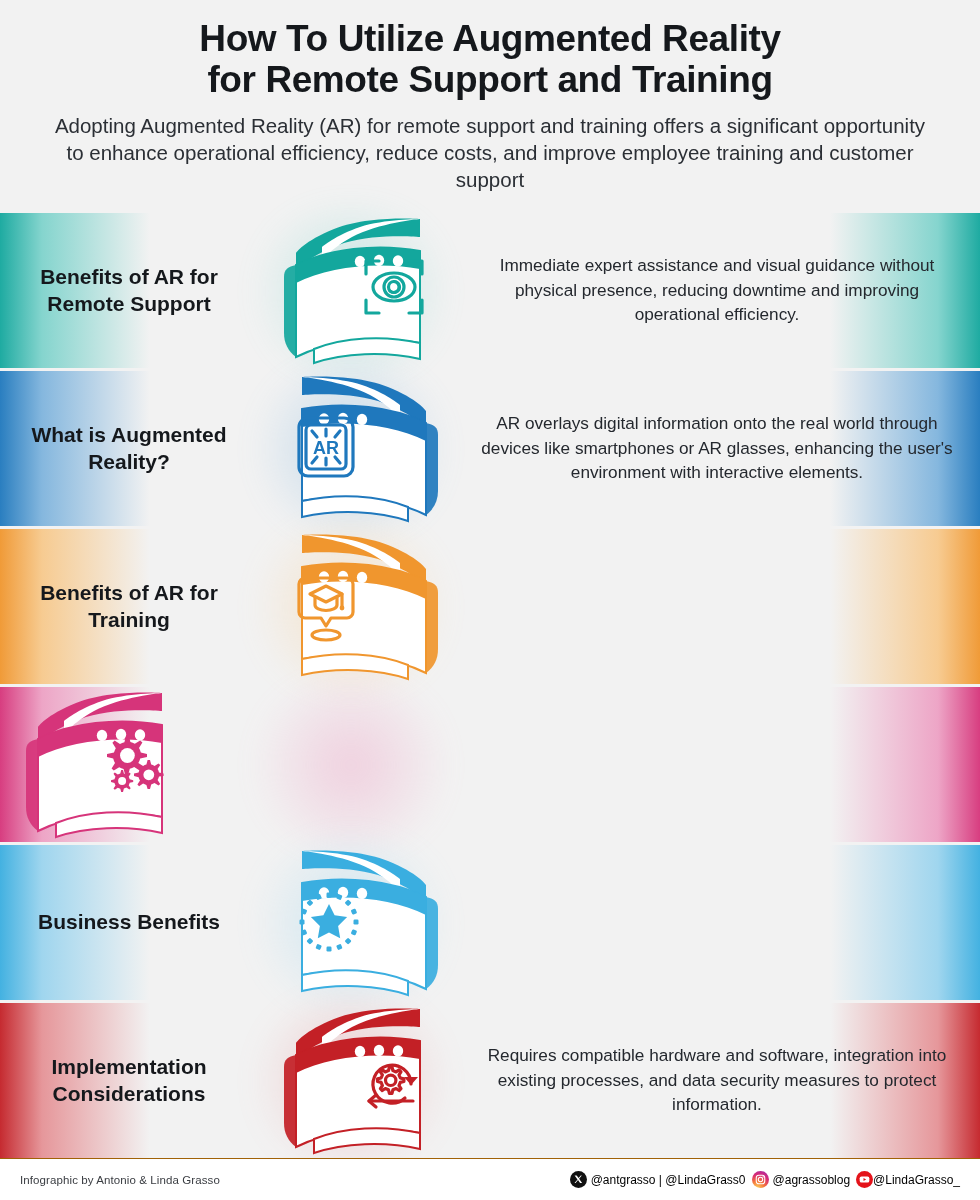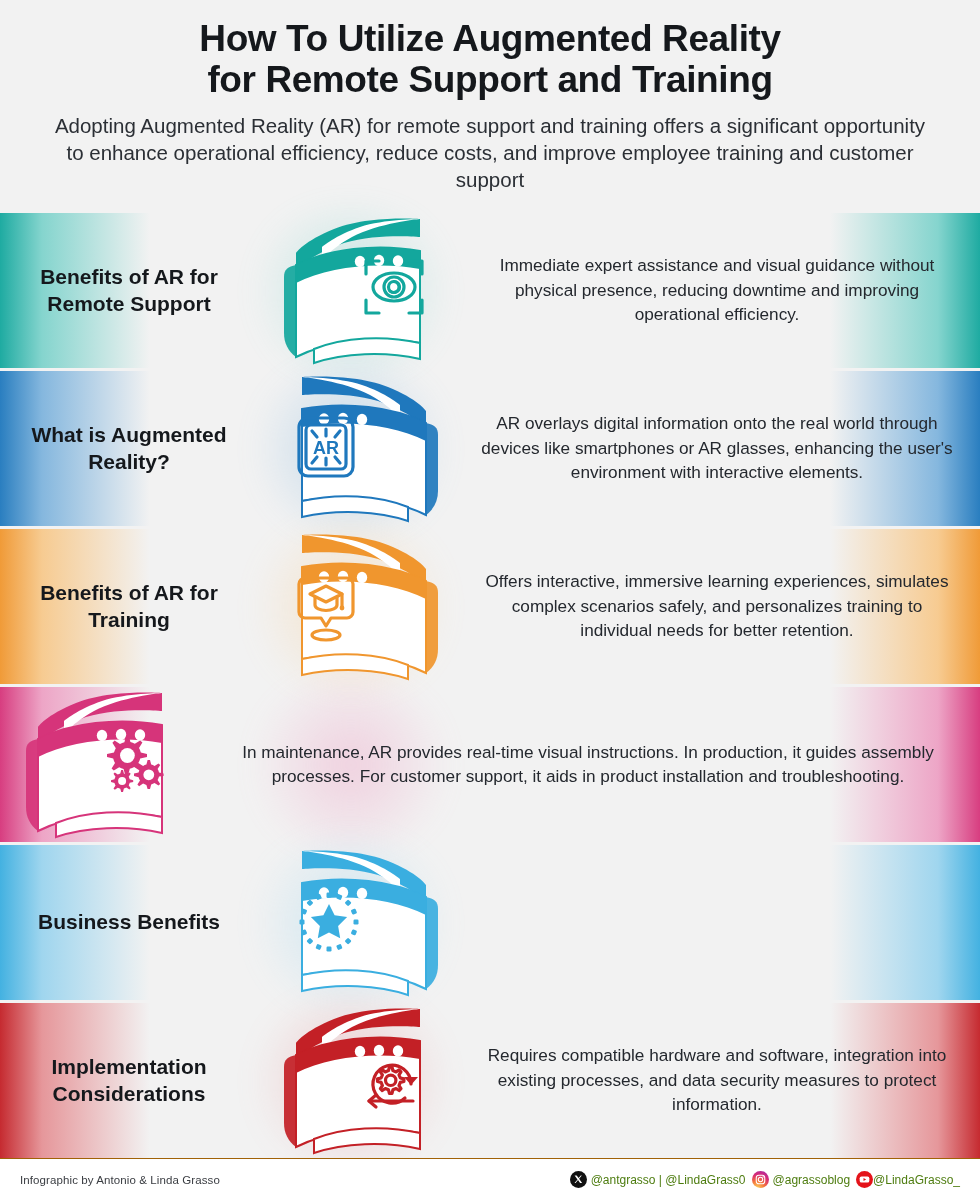--- a/index.html
+++ b/index.html
@@ -129,21 +129,21 @@
   .credit {
     font-size: 11.5px;
     color: #3a3d42;
     letter-spacing: .1px;
   }
   .social {
     display: flex;
     align-items: center;
     gap: 6px;
     font-size: 12px;
-    color: #4d7c0f;
+    color: #000000;
   }
   .social .handle { white-space: nowrap; }
   .sicon { width: 17px; height: 17px; flex: 0 0 17px; display: block; }
 </style>
 </head>
 <body>
 
 <div class="page">
 
   <div class="header">
@@ -249,21 +249,20 @@
                   <path d="M29 12 L45 20 L29 28 L13 20 Z" fill="none" stroke="#f0962e" stroke-width="3.2" stroke-linecap="round" stroke-linejoin="round"></path>
                   <path d="M18 23 V31 a11 5.5 0 0 0 22 0 V23" fill="none" stroke="#f0962e" stroke-width="3.2" stroke-linecap="round" stroke-linejoin="round"></path>
                   <path d="M45 20 V32" fill="none" stroke="#f0962e" stroke-width="3.2" stroke-linecap="round" stroke-linejoin="round"></path>
                   <circle cx="45" cy="34" r="2.4" fill="#f0962e"></circle>
                   <ellipse cx="29" cy="61" rx="14" ry="5" fill="none" stroke="#f0962e" stroke-width="3.2" stroke-linecap="round" stroke-linejoin="round"></ellipse>
                 </svg>
               </g>
             </g>
           </svg>
         </div>
-        <div class="col-text">Offers interactive, immersive learning experiences, simulates complex scenarios safely, and personalizes training to individual needs for better retention.</div>
       </div>
       <div class="row">
         <div class="edge left" style="background: linear-gradient(to right, rgb(214, 52, 122) 0%, rgb(237, 161, 196) 28%, rgba(242, 242, 242, 0) 100%); opacity: 0.95;"></div>
         <div class="edge right" style="background: linear-gradient(to left, rgb(214, 52, 122) 0%, rgb(237, 161, 196) 28%, rgba(242, 242, 242, 0) 100%); opacity: 0.95;"></div>
         <div class="glow" style="background: radial-gradient(circle, rgb(237, 161, 196) 0%, rgba(242, 242, 242, 0) 70%);"></div>
         <div class="col-icon">
           <svg width="206" height="155" viewBox="0 0 206 155">
             <g transform="translate(206,0) scale(-1,1)">
               <path d="M44 6 C44 6 96 2 130 16 C160 28 168 40 168 40 L168 56 C168 56 150 40 120 30 C88 20 44 24 44 24 Z" fill="#d6347a"></path>
               <path d="M44 6 C44 6 86 10 112 24 C134 36 142 48 142 48 L142 34 C142 34 128 22 104 14 C80 6 44 6 44 6 Z" fill="#ffffff"></path>
@@ -284,21 +283,20 @@
                     <path d="M17 28 l2.4 0 1.2 4.6 a12 12 0 0 1 3.3 1.4 l4-2.6 1.7 1.7 -2.6 4 a12 12 0 0 1 1.4 3.3 L33 41.6 l0 2.4 -4.6 1.2 a12 12 0 0 1-1.4 3.3 l2.6 4 -1.7 1.7 -4-2.6 a12 12 0 0 1-3.3 1.4 L19.4 57 l-2.4 0 -1.2-4.6 a12 12 0 0 1-3.3-1.4 l-4 2.6 -1.7-1.7 2.6-4 a12 12 0 0 1-1.4-3.3 L3.4 44 l0-2.4 4.6-1.2 a12 12 0 0 1 1.4-3.3 l-2.6-4 1.7-1.7 4 2.6 a12 12 0 0 1 3.3-1.4 Z"></path>
                     <circle cx="18.2" cy="42.8" r="5.4" fill="#ffffff"></circle>
                     <path d="M44 38 l1.8 0 .9 3.5 a9 9 0 0 1 2.5 1 l3-2 1.3 1.3 -2 3 a9 9 0 0 1 1 2.5 L56 48.2 l0 1.8 -3.5 .9 a9 9 0 0 1-1 2.5 l2 3 -1.3 1.3 -3-2 a9 9 0 0 1-2.5 1 L45.8 60 l-1.8 0 -.9-3.5 a9 9 0 0 1-2.5-1 l-3 2 -1.3-1.3 2-3 a9 9 0 0 1-1-2.5 L33.8 50 l0-1.8 3.5-.9 a9 9 0 0 1 1-2.5 l-2-3 1.3-1.3 3 2 a9 9 0 0 1 2.5-1 Z"></path>
                     <circle cx="44.9" cy="49.1" r="4" fill="#ffffff"></circle>
                   </g>
                 </svg>
               </g>
             </g>
           </svg>
         </div>
-        <div class="col-text">In maintenance, AR provides real-time visual instructions. In production, it guides assembly processes. For customer support, it aids in product installation and troubleshooting.</div>
       </div>
       <div class="row">
         <div class="edge left" style="background: linear-gradient(to right, rgb(58, 174, 224) 0%, rgb(155, 212, 238) 28%, rgba(242, 242, 242, 0) 100%); opacity: 0.95;"></div>
         <div class="edge right" style="background: linear-gradient(to left, rgb(58, 174, 224) 0%, rgb(155, 212, 238) 28%, rgba(242, 242, 242, 0) 100%); opacity: 0.95;"></div>
         <div class="glow" style="background: radial-gradient(circle, rgb(155, 212, 238) 0%, rgba(242, 242, 242, 0) 70%);"></div>
         <div class="col-label">Business Benefits</div>
         <div class="col-icon">
           <svg width="206" height="155" viewBox="0 0 206 155">
             <g transform="translate(0,0) scale(1,1)">
               <path d="M44 6 C44 6 96 2 130 16 C160 28 168 40 168 40 L168 56 C168 56 150 40 120 30 C88 20 44 24 44 24 Z" fill="#3aaee0"></path>

